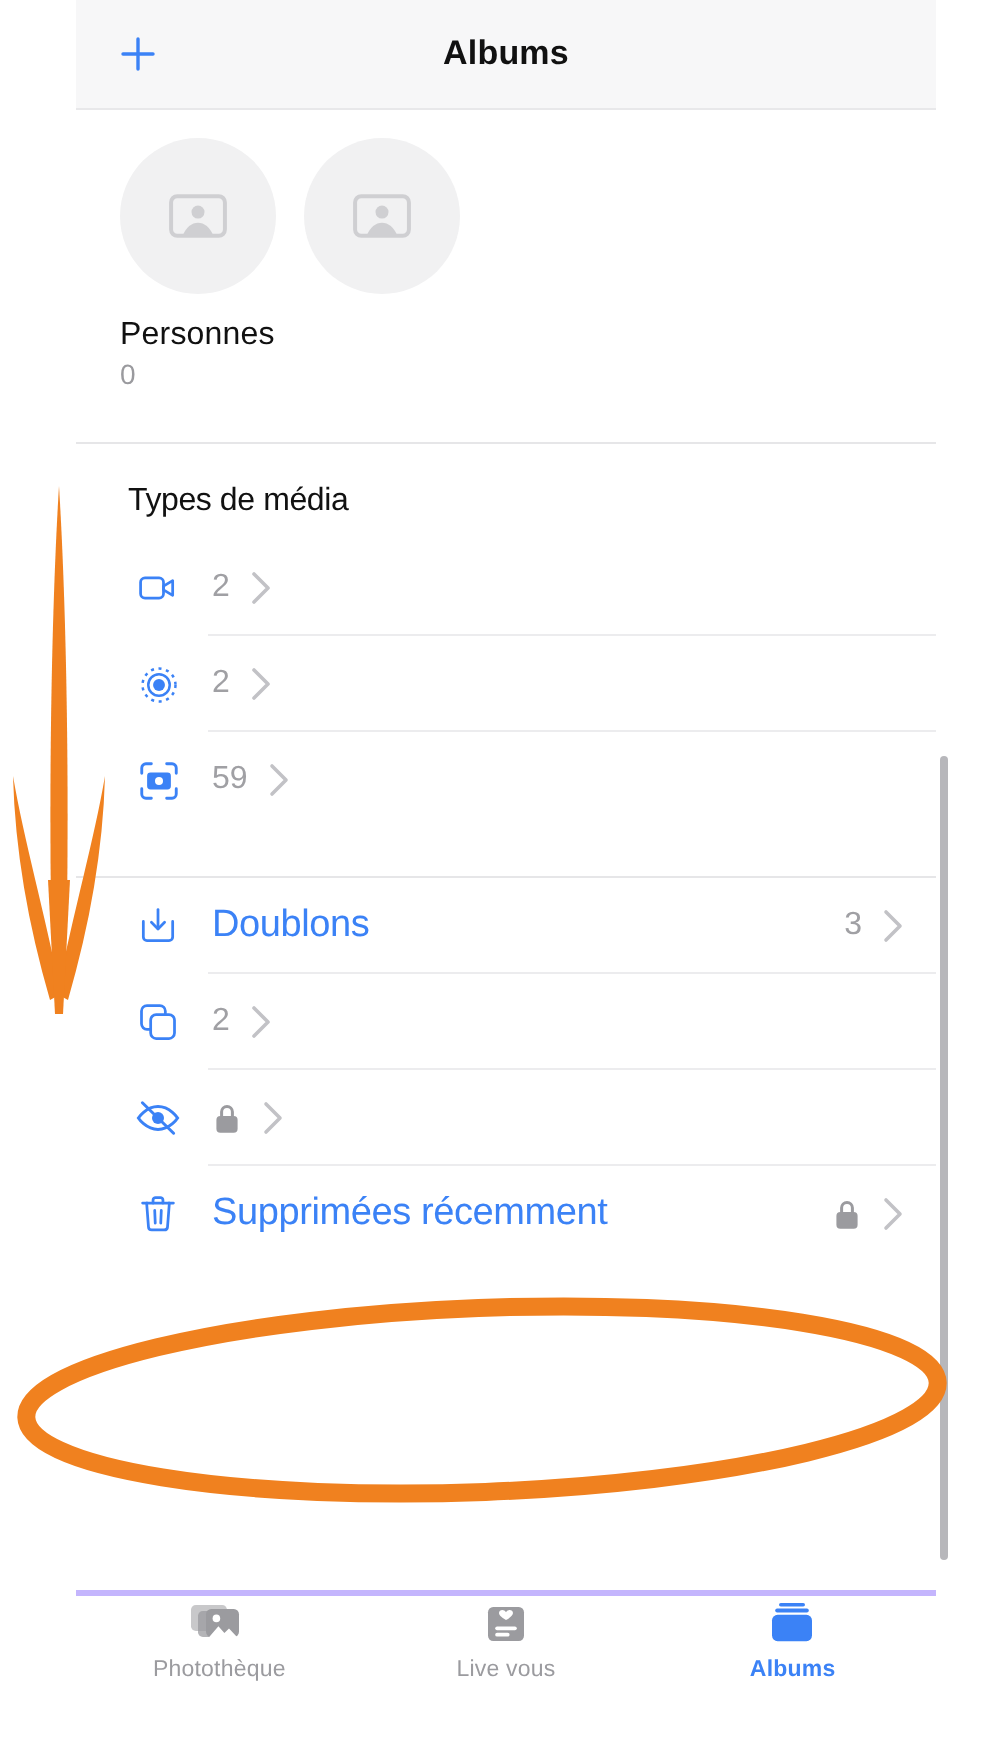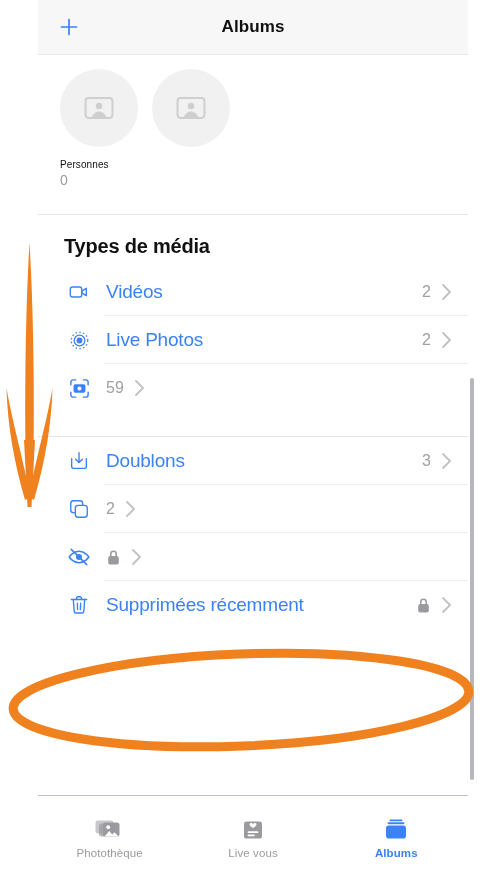--- a/index.html
+++ b/index.html
@@ -34,29 +34,29 @@
   }
 
   
   .people { padding:14px 0 0 22px; }
   .people-circles { display:flex; gap:14px; }
   .pcircle {
     width:78px; height:78px; border-radius:50%;
     background:#f1f1f2; display:flex; align-items:center; justify-content:center;
   }
   .people-label {
-    margin-top:12px; font-size:10px; color:#111; letter-spacing:.1px;
+    margin-top:12px; font-size:16px; color:#111; letter-spacing:.1px;
   }
   .people-count { margin-top:2px; font-size:14px; color:#9a9a9e; }
 
   .hr-full { height:1px; background:#e6e6e8; margin-top:26px; }
 
   
   .section-title {
-    font-size:20px; font-weight:bold; color:#111;
+    font-size:16px; font-weight:normal; color:#111;
     padding:20px 0 10px 26px; letter-spacing:-.2px;
   }
   .row {
     position:relative; display:flex; align-items:center;
     height:48px; padding-left:26px; padding-right:16px;
   }
   .row-icon {
     width:30px; height:30px; flex:0 0 30px;
     display:flex; align-items:center; justify-content:center;
     color:#3b82f6; margin-right:12px;
@@ -74,22 +74,22 @@
 
   
   .scrollbar {
     position:absolute; left:470px; top:378px; width:4px; height:402px;
     background:#b7b7bb; border-radius:2px;
   }
 
   
   .tabbar {
     position:absolute; left:0; bottom:0; width:430px; height:78px;
-    background:#fff; border-top:1px solid #c4b5fd;
-    display:flex; align-items:flex-start; padding-top:20px;
+    background:#fff; border-top:3px solid #c4b5fd;
+    display:flex; align-items:flex-start; padding-top:0;
   }
   .tab { flex:1; display:flex; flex-direction:column; align-items:center; gap:5px; }
   .tab-icon { height:26px; display:flex; align-items:flex-end; justify-content:center; color:#9b9b9f; }
   .tab-label { font-size:11.5px; color:#9b9b9f; letter-spacing:.1px; }
   .tab.active .tab-icon { color:#3b82f6; }
   .tab.active .tab-label { color:#3b82f6; font-weight:bold; }
 
   
   .annotation { position:absolute; left:0; top:0; width:500px; height:873px; pointer-events:none; }
 </style>
@@ -135,39 +135,37 @@
 
     <div class="section-title">Types de média</div>
 
     <div class="row">
       <span class="row-icon">
         <svg width="22" height="22" viewBox="0 0 24 24" fill="none" stroke="currentColor" stroke-width="1.5">
           <rect x="2.5" y="6.5" width="12.5" height="11" rx="2.4"></rect>
           <path d="M15 11l5-3v8l-5-3z" stroke-linejoin="round"></path>
         </svg>
       </span>
-      <span class="row-label">Vidéos</span>
       <span class="row-count">2</span>
       <span class="chev">
         <svg width="11" height="18" viewBox="0 0 11 18" fill="none" stroke="currentColor" stroke-width="1.8" stroke-linecap="round" stroke-linejoin="round">
             <polyline points="2,2 9,9 2,16"></polyline>
           </svg>
       </span>
       <span class="row-sep"></span>
     </div>
 
     <div class="row">
       <span class="row-icon">
         <svg width="23" height="23" viewBox="0 0 24 24" fill="none" stroke="currentColor">
           <circle cx="12" cy="12" r="3.1" fill="currentColor" stroke="none"></circle>
           <circle cx="12" cy="12" r="5.6" stroke-width="1.3"></circle>
           <circle cx="12" cy="12" r="8.6" stroke-width="1.3" stroke-dasharray="1.6 2.4"></circle>
         </svg>
       </span>
-      <span class="row-label">Live Photos</span>
       <span class="row-count">2</span>
       <span class="chev">
         <svg width="11" height="18" viewBox="0 0 11 18" fill="none" stroke="currentColor" stroke-width="1.8" stroke-linecap="round" stroke-linejoin="round">
             <polyline points="2,2 9,9 2,16"></polyline>
           </svg>
       </span>
       <span class="row-sep"></span>
     </div>
 
     <div class="row">

